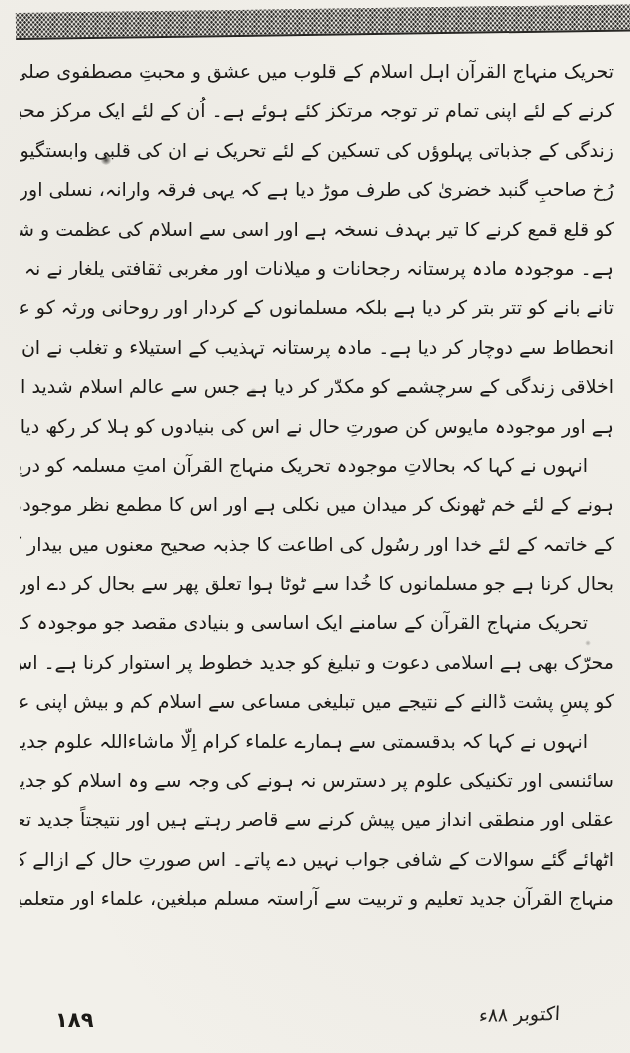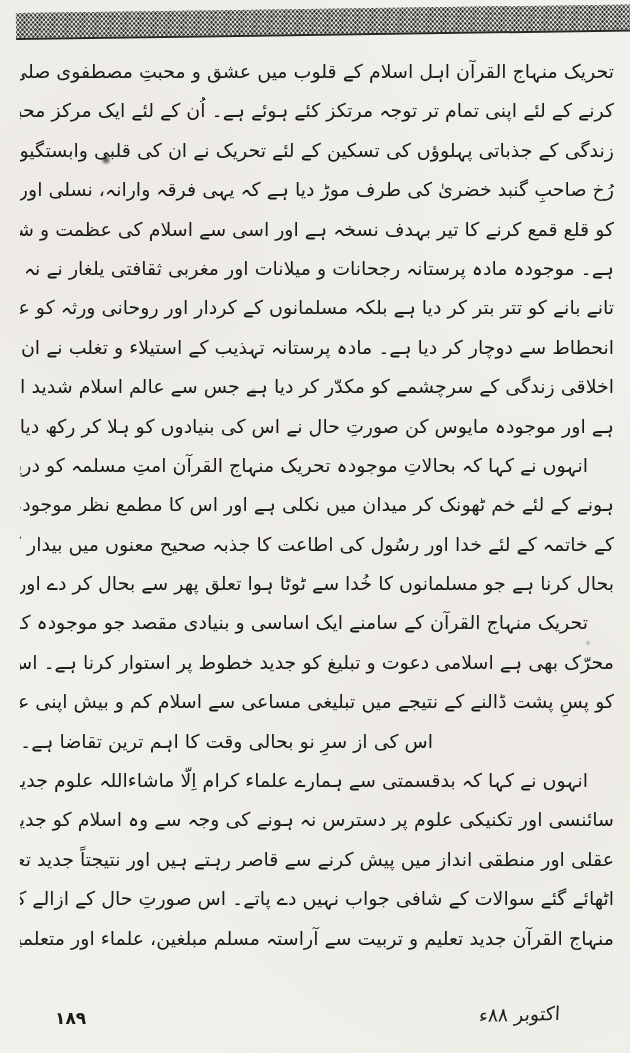--- a/index.html
+++ b/index.html
@@ -58,21 +58,21 @@
     position:absolute;
     top:1003px; right:70px;
     direction:rtl;
     font-size:19px;
     color:#23211e;
     transform:rotate(-1.5deg) skewX(-4deg);
   }
   .footer-page-number{
     position:absolute;
     top:1008px; left:55px;
-    font-size:17px;
+    font-size:21px;
     font-weight:bold;
     letter-spacing:3px;
     color:#1c1a17;
   }
   .ink-blot{
     position:absolute;
     border-radius:50%;
     background:radial-gradient(circle, rgba(20,18,15,0.75), rgba(20,18,15,0) 70%);
   }
   .blot-1{ left:100px; top:155px; width:12px; height:10px; }
@@ -98,21 +98,20 @@
       <div class="line">انحطاط سے دوچار کر دیا ہے۔ مادہ پرستانہ تہذیب کے استیلاء و تغلب نے ان کی روحانی اور</div>
       <div class="line">اخلاقی زندگی کے سرچشمے کو مکدّر کر دیا ہے جس سے عالم اسلام شدید اضطراب اور ہیجان میں مبتلا</div>
       <div class="line last">ہے اور موجودہ مایوس کن صورتِ حال نے اس کی بنیادوں کو ہلا کر رکھ دیا ہے۔</div>
       <div class="line indent">انہوں نے کہا کہ بحالاتِ موجودہ تحریک منہاج القرآن امتِ مسلمہ کو درپیش مسائل سے عہدہ برآ</div>
       <div class="line">ہونے کے لئے خم ٹھونک کر میدان میں نکلی ہے اور اس کا مطمع نظر موجودہ ادبار و زوال کے اثرات</div>
       <div class="line">کے خاتمہ کے لئے خدا اور رسُول کی اطاعت کا جذبہ صحیح معنوں میں بیدار کرنا اور اُن اعلیٰ اقدار کو از سرِ نو</div>
       <div class="line">بحال کرنا ہے جو مسلمانوں کا خُدا سے ٹوٹا ہوا تعلق پھر سے بحال کر دے اور عصرِ حاضر میں اُن کا کھویا ہوا</div>
       <div class="line indent">تحریک منہاج القرآن کے سامنے ایک اساسی و بنیادی مقصد جو موجودہ کانفرنس کے انعقاد کا</div>
       <div class="line">محرّک بھی ہے اسلامی دعوت و تبلیغ کو جدید خطوط پر استوار کرنا ہے۔ اس ضرورت کی ناگزیریت</div>
       <div class="line">کو پسِ پشت ڈالنے کے نتیجے میں تبلیغی مساعی سے اسلام کم و بیش اپنی عزت و وقار کھو بیٹھا ہے اور</div>
-      <div class="line last">اس کی از سرِ نو بحالی وقت کا اہم ترین تقاضا ہے۔</div>
       <div class="line indent">انہوں نے کہا کہ بدقسمتی سے ہمارے علماء کرام اِلّا ماشاءاللہ علوم جدیدہ سے بہرہ ور نہیں،</div>
       <div class="line">سائنسی اور تکنیکی علوم پر دسترس نہ ہونے کی وجہ سے وہ اسلام کو جدید تقاضوں کے مطابق سائنسی</div>
       <div class="line">عقلی اور منطقی انداز میں پیش کرنے سے قاصر رہتے ہیں اور نتیجتاً جدید تعلیم یافتہ طبقہ کی طرف سے</div>
       <div class="line">اٹھائے گئے سوالات کے شافی جواب نہیں دے پاتے۔ اس صورتِ حال کے ازالے کے لئے تحریک</div>
       <div class="line">منہاج القرآن جدید تعلیم و تربیت سے آراستہ مسلم مبلغین، علماء اور متعلمین کی کھیپ پیدا کرنے کے</div>
     </div>
 
   <div class="ink-blot blot-1"></div>
   <div class="ink-blot blot-2"></div>
   <div class="ink-blot blot-3"></div>

